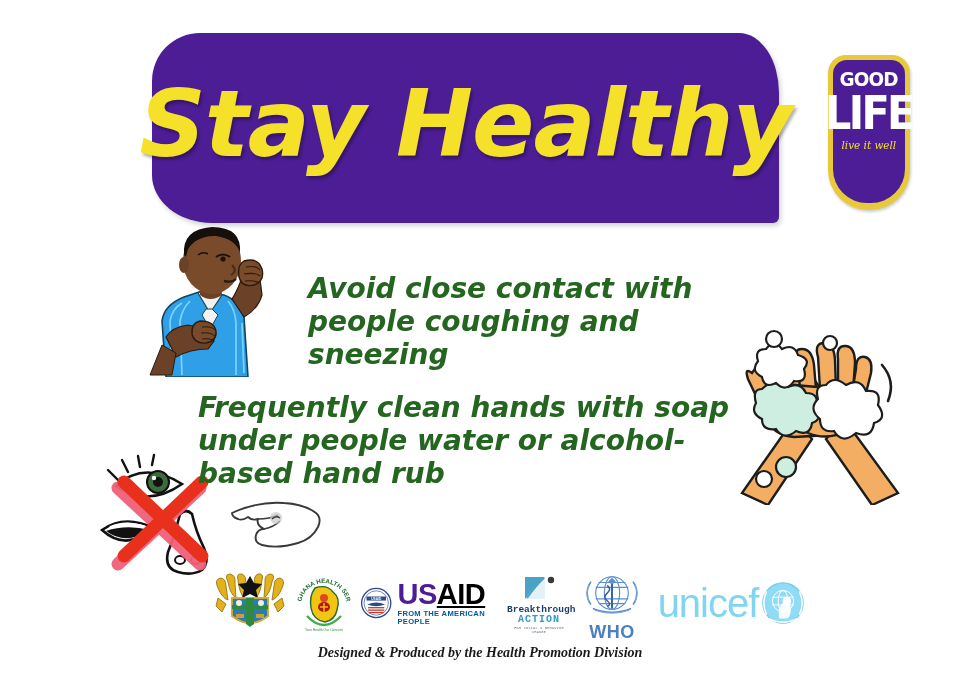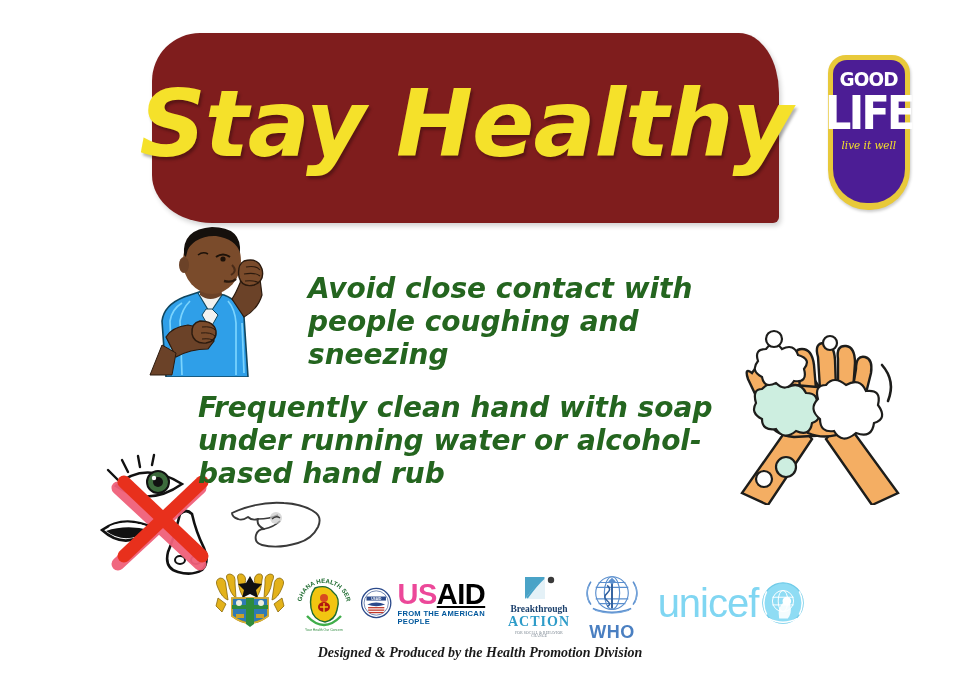--- a/index.html
+++ b/index.html
@@ -18,21 +18,21 @@
     overflow: hidden;
   }
 
   
   .banner {
     position: absolute;
     left: 152px;
     top: 33px;
     width: 627px;
     height: 190px;
-    background: #7f1d1d;
+    background: #4c1d95;
     border-radius: 48px 40px 6px 60px / 48px 60px 6px 48px;
     box-shadow: 2px 3px 5px rgba(0,0,0,0.18);
   }
   .banner-title {
     position: absolute;
     left: 0;
     top: 0;
     width: 100%;
     height: 100%;
     display: flex;
@@ -178,38 +178,38 @@
   .who-logo   { width: 72px; height: 62px; }
   .unicef-logo{ width: 160px; height: 52px; display:flex; align-items:center;justify-content:center; }
 
   .usaid-words { display: flex; flex-direction: column; line-height: 1; }
   .usaid-main {
     font-family: "Liberation Sans", sans-serif;
     font-weight: bold;
     font-size: 29px;
     letter-spacing: -0.5px;
   }
-  .usaid-us { color: #ec4899; text-align: right; }
+  .usaid-us { color: #4c1d95; text-align: right; }
   .usaid-aid { color: #000000; text-decoration: underline; }
   .usaid-sub {
     font-family: "Liberation Sans", sans-serif;
     font-weight: bold;
     font-size: 7.6px;
     color: #00579c;
     letter-spacing: 0.3px;
     margin-top: 1px;
   }
 
   .bta-words {
-    font-family: Liberation Serif, serif;
+    font-family: Liberation Mono, monospace;
     text-align: center;
     line-height: 1.05;
   }
   .bta-break { font-weight: bold; font-size: 9.5px; color: #1b3f6b; }
-  .bta-action { font-weight: bold; font-size: 14px; color: #2e9cc9; letter-spacing: 1px; }
+  .bta-action { font-weight: bold; font-size: 10px; color: #2e9cc9; letter-spacing: 1px; }
   .bta-tag { font-size: 3.6px; color: #6d7a86; margin-top: 2px; letter-spacing: .2px; }
 
   .who-label {
     font-family: "Liberation Sans", sans-serif;
     font-weight: bold;
     font-size: 18px;
     color: #4a7fc1;
     text-align: center;
     letter-spacing: 0.5px;
   }
@@ -387,21 +387,21 @@
                Q50 62 34 58 Q26 56 28 48 Q30 42 36 42 Q28 38 30 32 Q24 34 20 30
                Q14 34 10 32 Q4 30 4 26 Z" fill="none" stroke="#3a3a3a" stroke-width="1.9" stroke-linejoin="round"></path>
       <path d="M36 42 Q46 40 52 34" fill="none" stroke="#3a3a3a" stroke-width="1.6"></path>
       <path d="M30 32 Q42 32 50 28" fill="none" stroke="#3a3a3a" stroke-width="1.6"></path>
       <circle cx="48" cy="31" r="6" fill="#c9c9c9" opacity="0.7"></circle>
       <path d="M44 32 q4 -4 8 -1" fill="none" stroke="#3a3a3a" stroke-width="1.4"></path>
     </svg>
   </div>
 
   <div class="msg msg-1">Avoid close contact with people coughing and sneezing</div>
-  <div class="msg msg-2">Frequently clean hand with soap under running water or alcohol-based hand rub</div>
+  <div class="msg msg-2">Frequently clean hands with soap under people water or alcohol-based hand rub</div>
 
   <div class="logos">
 
     <div class="logo-item ghana-arms">
       <svg viewBox="0 0 76 62" width="76" height="62">
         <path d="M6 16 Q2 8 8 6 Q14 6 14 14 L16 28 Q10 26 6 16 Z" fill="#e3b21b" stroke="#8a6a0a" stroke-width="0.8"></path>
         <path d="M16 10 Q12 2 18 2 Q24 3 23 11 L24 26 Q18 22 16 10 Z" fill="#e3b21b" stroke="#8a6a0a" stroke-width="0.8"></path>
         <path d="M26 8 Q24 1 30 2 Q35 4 33 12 L32 26 Q27 20 26 8 Z" fill="#e3b21b" stroke="#8a6a0a" stroke-width="0.8"></path>
         <path d="M70 16 Q74 8 68 6 Q62 6 62 14 L60 28 Q66 26 70 16 Z" fill="#e3b21b" stroke="#8a6a0a" stroke-width="0.8"></path>
         <path d="M60 10 Q64 2 58 2 Q52 3 53 11 L52 26 Q58 22 60 10 Z" fill="#e3b21b" stroke="#8a6a0a" stroke-width="0.8"></path>

